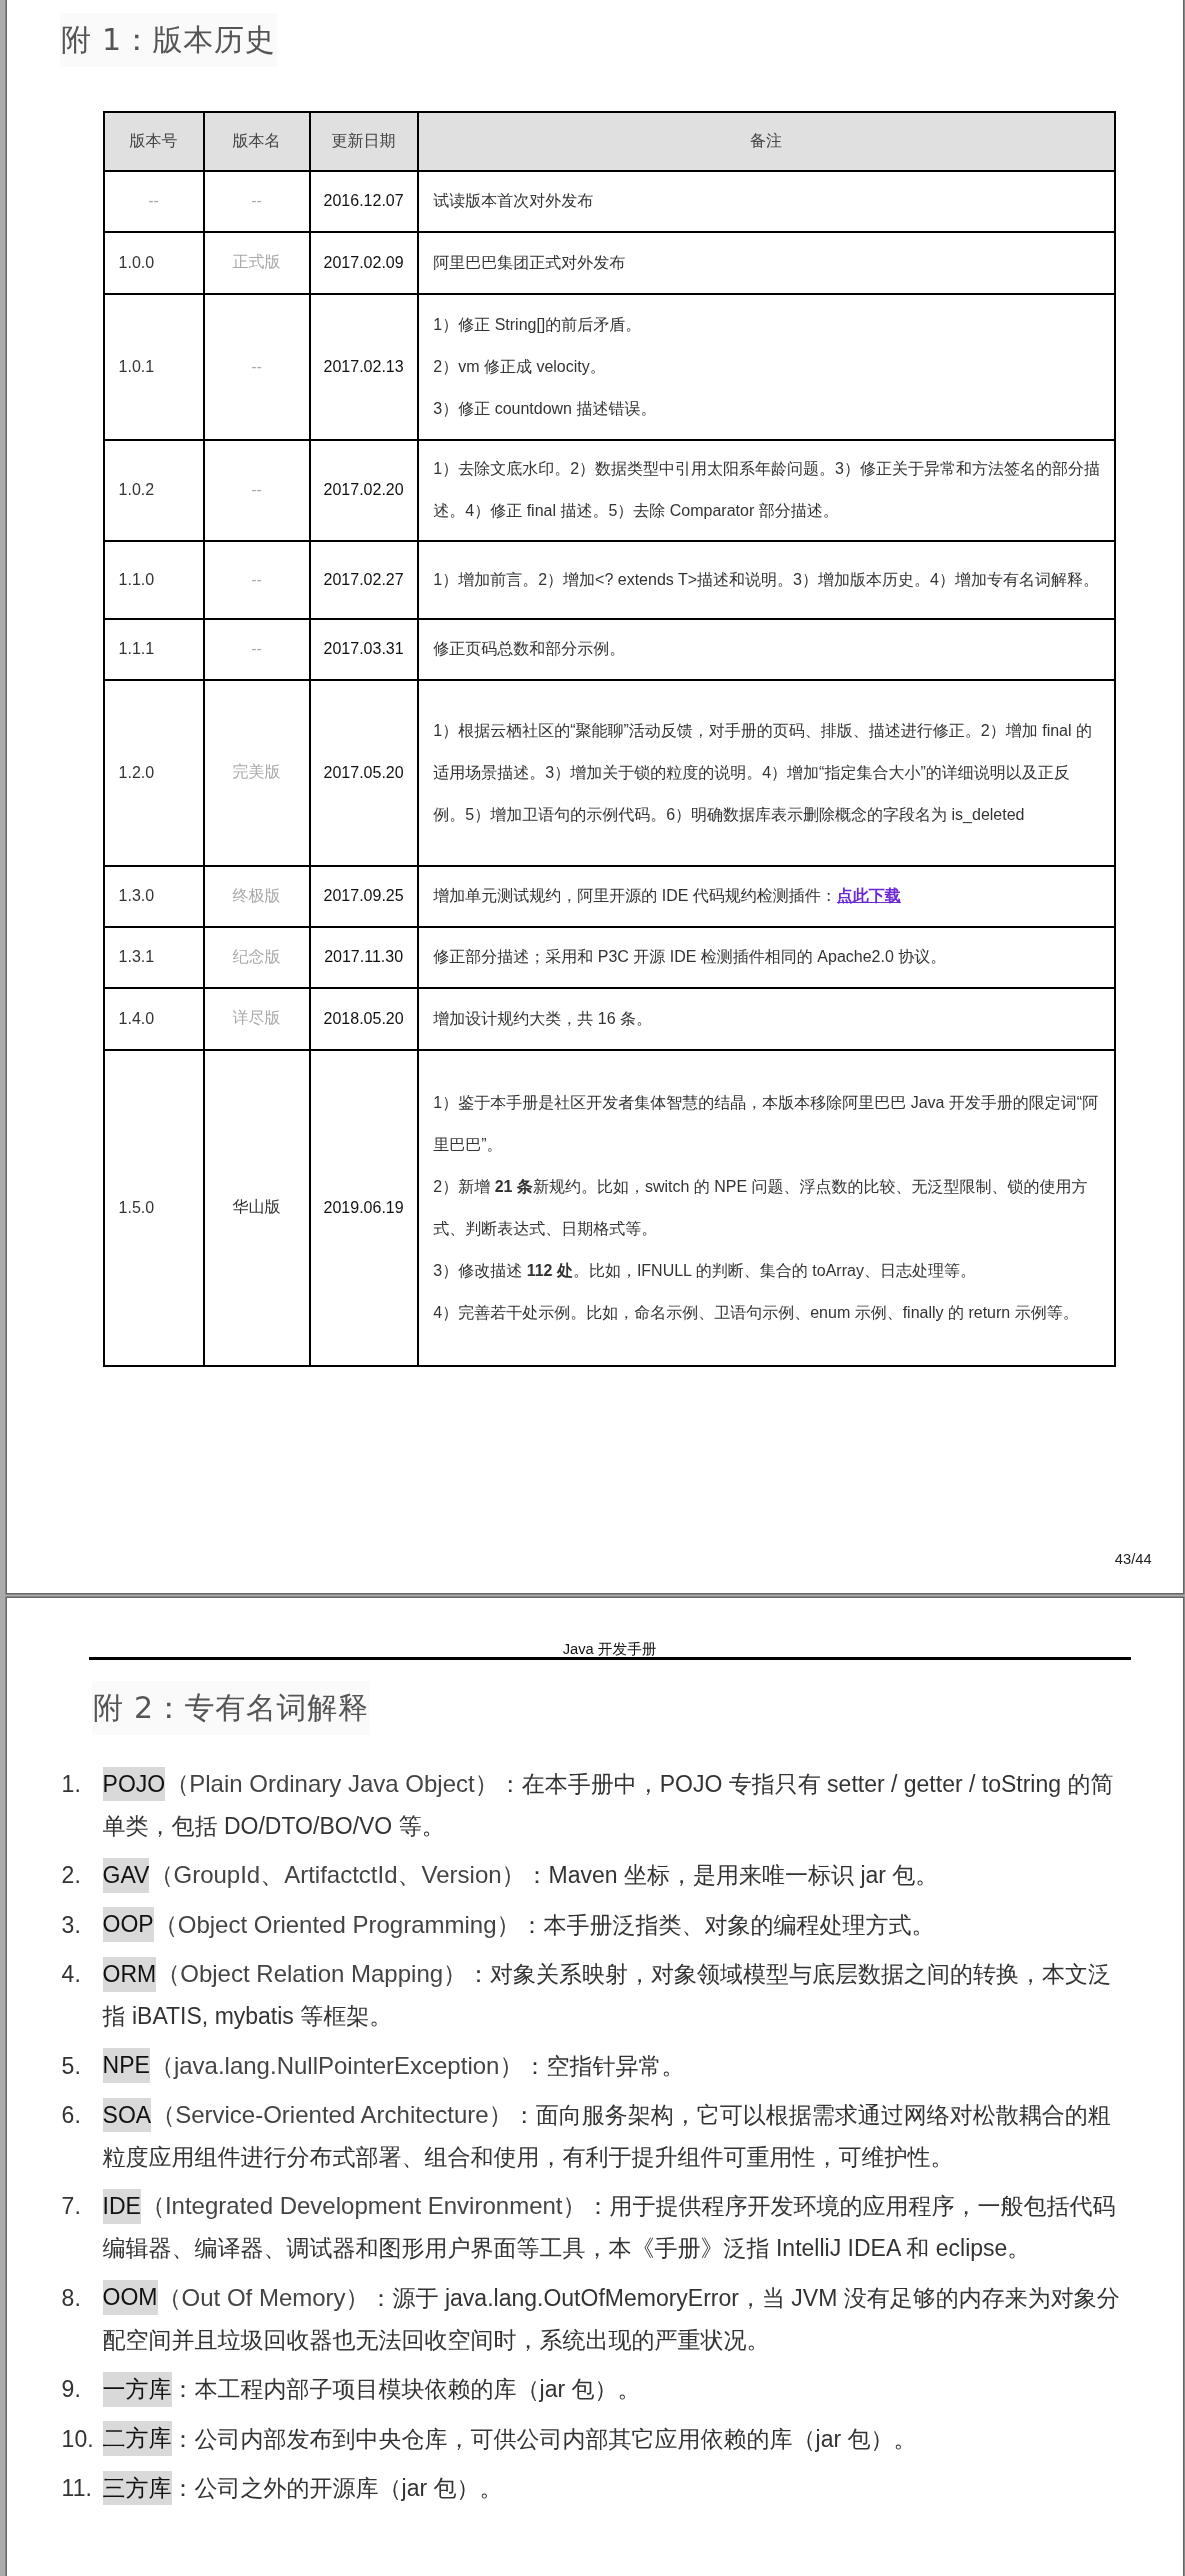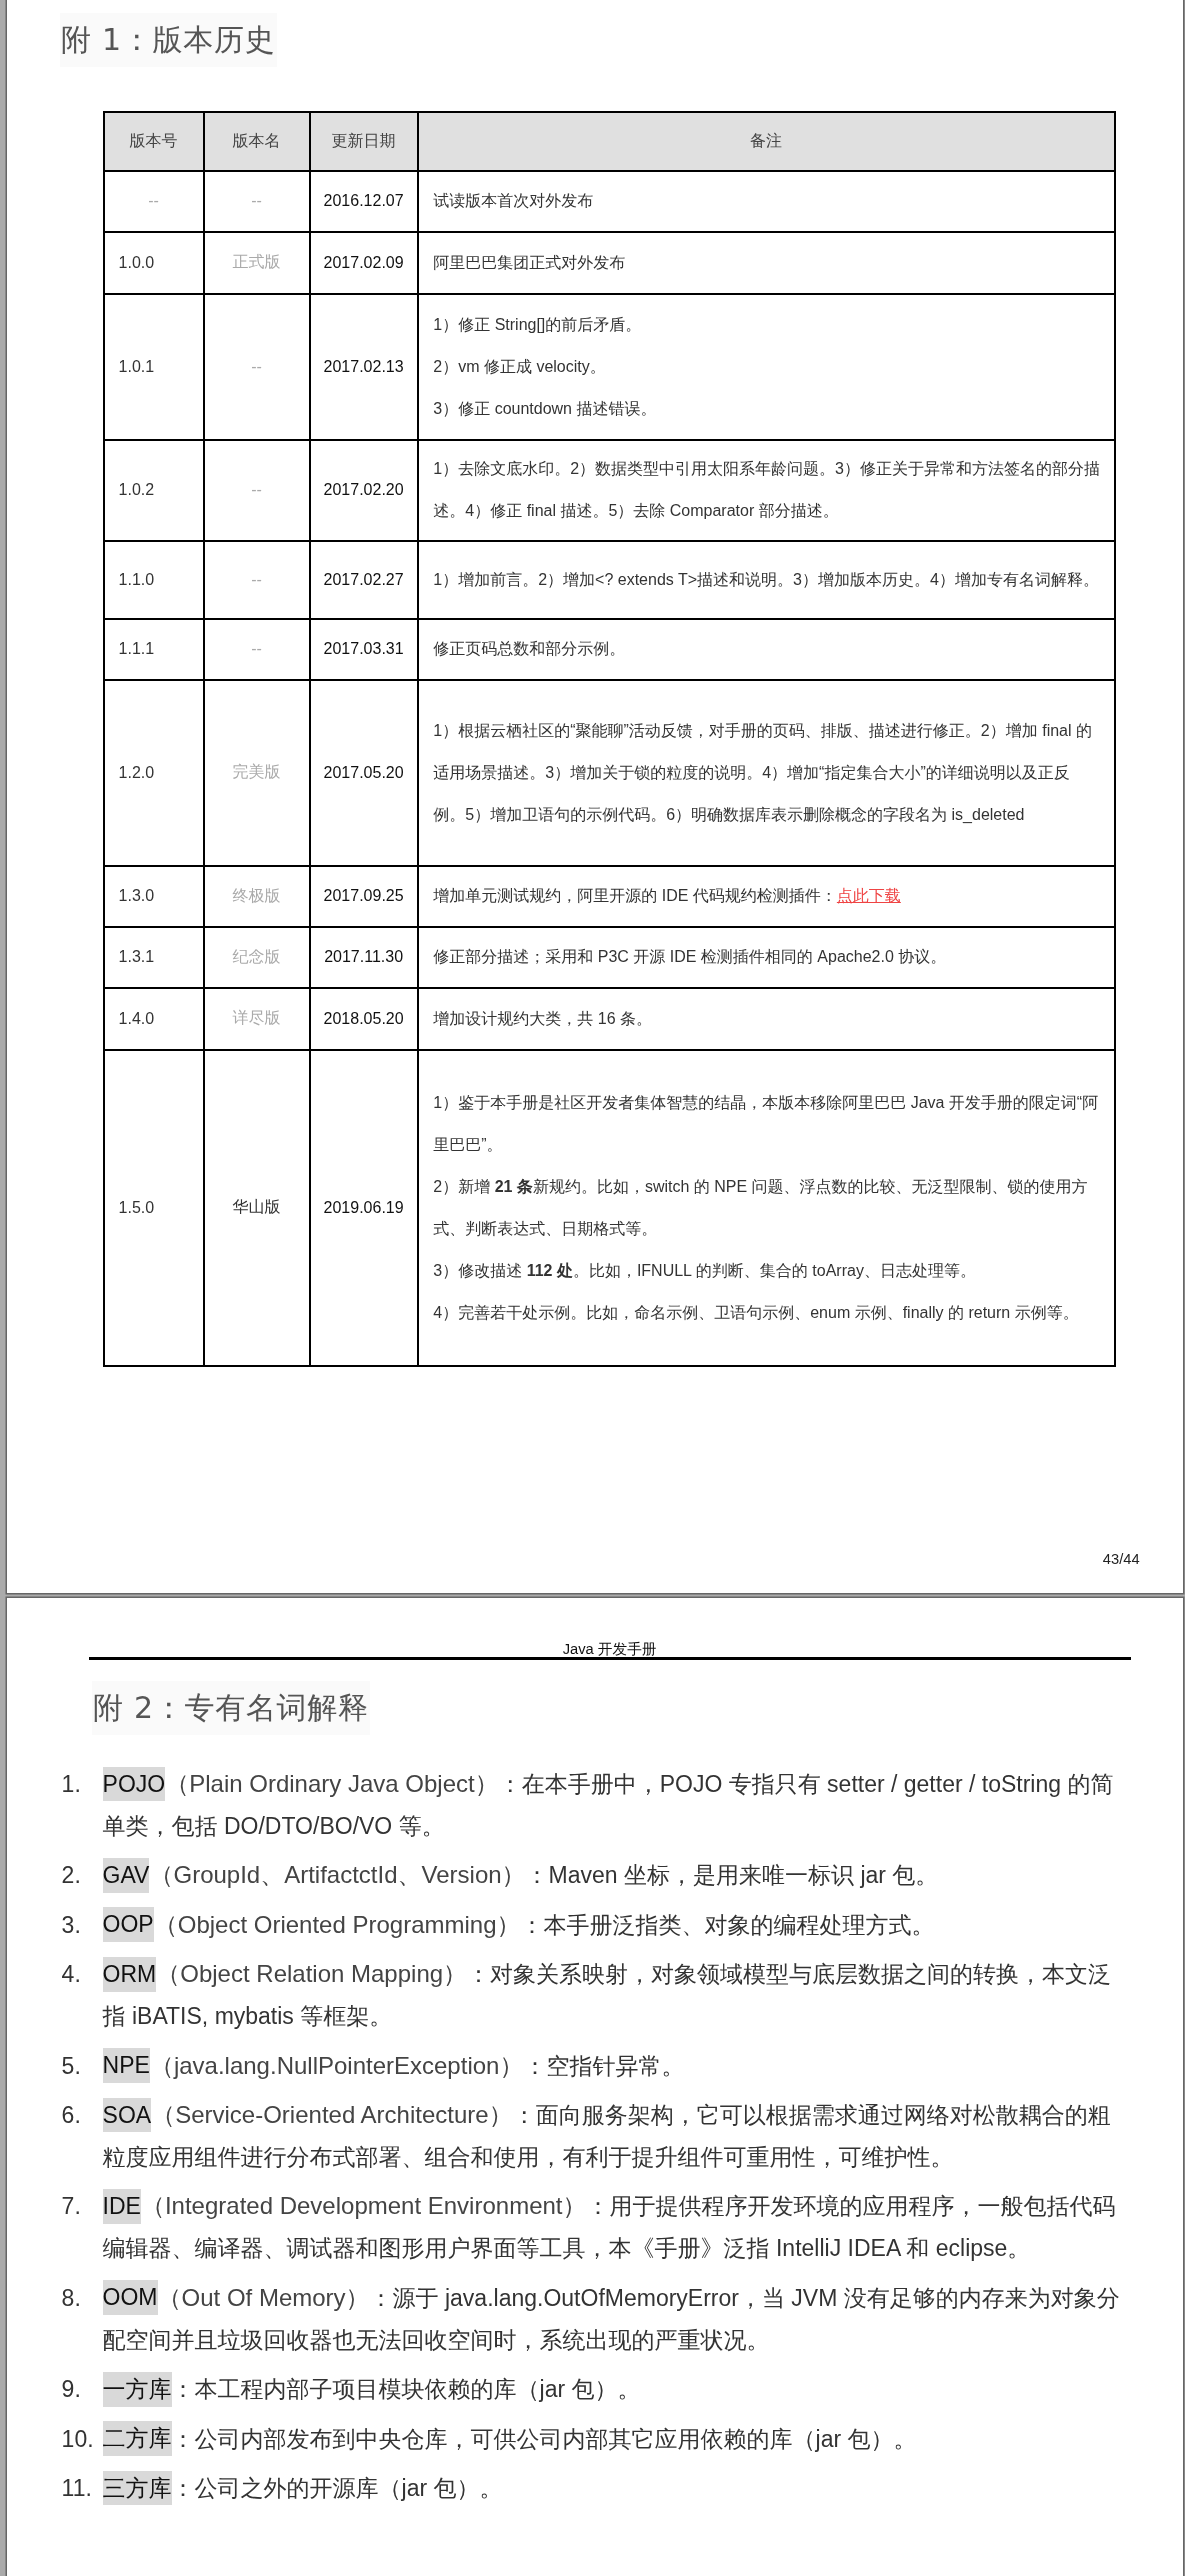--- a/index.html
+++ b/index.html
@@ -29,25 +29,25 @@
   }
   .vtable th, .vtable td { border:2.9px solid #000; vertical-align:middle; }
   .vtable th { background:#e0e0e0; font-weight:normal; color:#444; font-size:16px; height:55px; text-align:center; }
   .vtable td { font-size:16px; color:#333; }
   .vtable td.c-ver { text-align:left; padding-left:14px; }
   .vtable td.c-name { text-align:center; color:#aaa; }
   .vtable td.c-name.dark { color:#333; }
   .vtable td.c-date { text-align:center; color:#111; font-size:16px; }
   .vtable td.c-note { padding:0 13.3px 0 14.7px; line-height:42px; }
   .note-line { display:block; }
-  .link { color:#ef4444; text-decoration:underline; }
+  .link { color:#6d28d9; text-decoration:underline;font-weight:bold; }
   b { font-weight:bold;margin-top:47px; }
 
   .page-num {
-    position:absolute; right:43px; top:1552px; font-size:14.7px; color:#222;
+    position:absolute; right:31px; top:1552px; font-size:14.7px; color:#222;
     font-family:"Liberation Sans",sans-serif;
   }
 
   .running-head {
     position:absolute; left:82px; width:1042px; top:42px; text-align:center;
     font-size:14.7px; color:#111; font-family:"Liberation Sans",sans-serif;
   }
   .head-rule { position:absolute; left:82px; top:59px; width:1042px; height:2.9px; background:#000; }
 
   .glossary {

